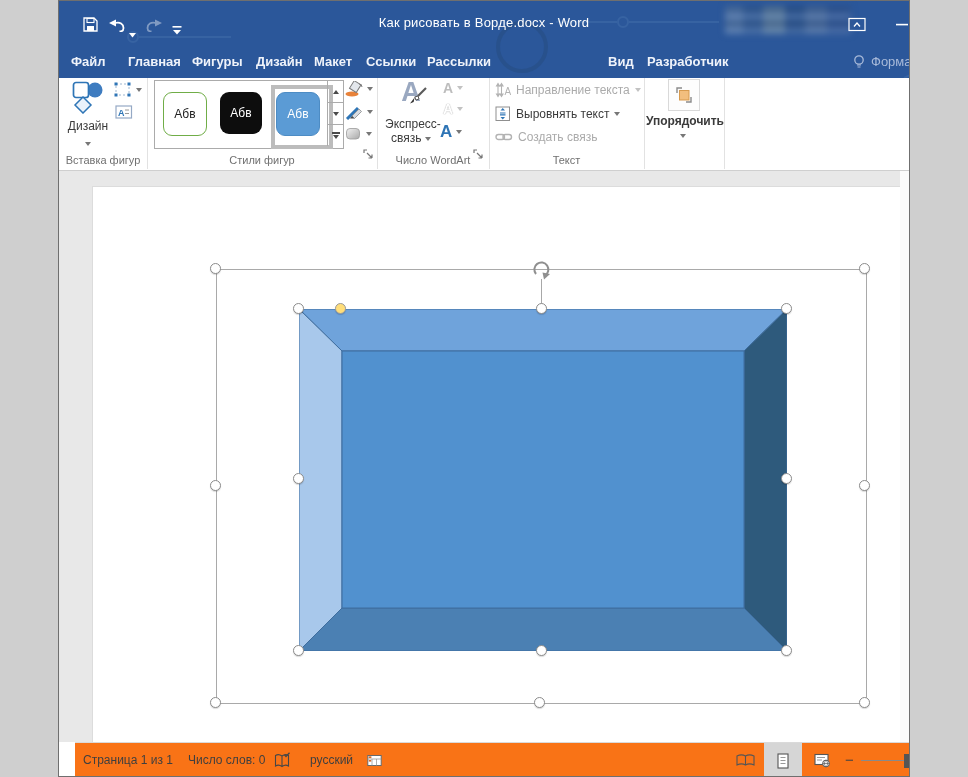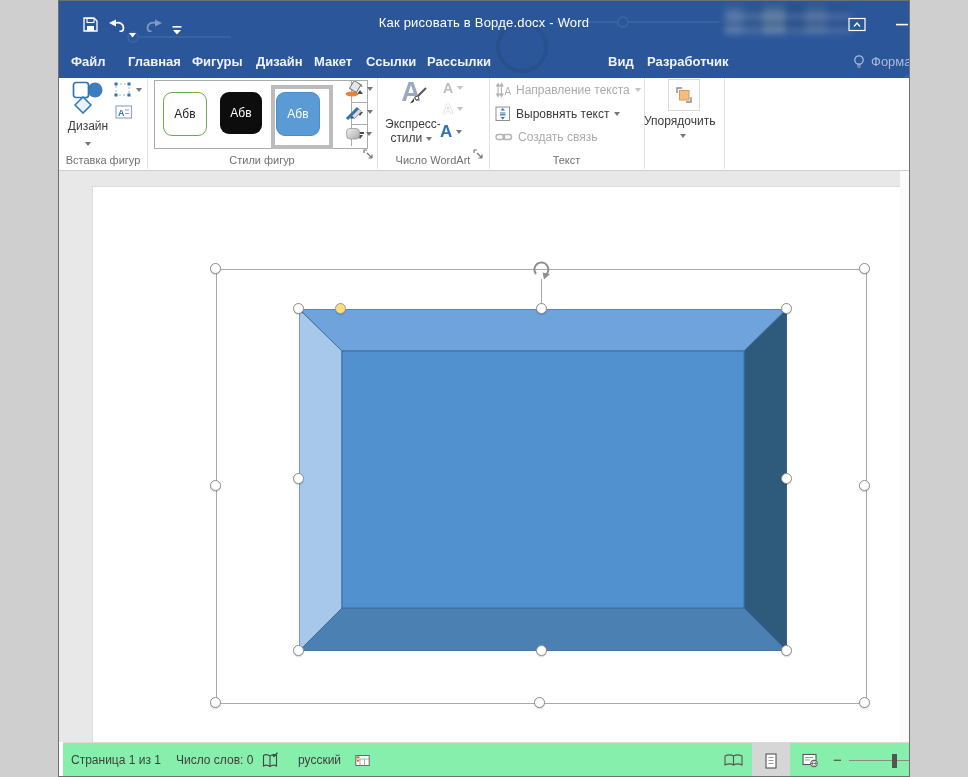--- a/index.html
+++ b/index.html
@@ -27,55 +27,55 @@
   .helpwrap{position:absolute;left:793px;top:0;height:33px;display:flex;align-items:center;gap:5px;color:#A8BAD9;font-size:13px;}
   
   .ribbon{position:absolute;left:0;top:77px;width:100%;height:92px;background:#fff;border-bottom:1px solid #CFCFCF;font-size:12px;color:#3B3B3B;}
   .rgroup{position:absolute;top:0;height:91px;border-right:1px solid #E2E2E2;}
   .glabel{position:absolute;left:0;right:0;bottom:3px;text-align:center;font-size:11px;color:#707070;white-space:nowrap;}
   .caret{display:inline-block;width:0;height:0;border-left:3.5px solid transparent;border-right:3.5px solid transparent;border-top:4px solid #777;vertical-align:middle;}
   .caret.dis{border-top-color:#C2C2C2;}
   .dlg{position:absolute;width:12px;height:12px;}
   .disabled{color:#ABABAB;}
   
-  .gallery{position:absolute;left:7px;top:2px;width:188px;height:67px;border:1px solid #ABABAB;background:#fff;padding-left:24px;}
+  .gallery{position:absolute;left:7px;top:2px;width:188px;height:67px;border:1px solid #ABABAB;background:#fff;}
   .swatch{position:absolute;top:11px;width:42px;height:42px;border-radius:9px;display:flex;align-items:center;justify-content:center;font-size:12px;}
   .sw1{left:8px;background:#fff;border:1.6px solid var(--swatch_green,#70AD47);color:#222;}
   .sw2{left:65px;background:#0d0d0d;color:#fff;}
   .selframe{position:absolute;left:116px;top:4px;width:54px;height:56px;border:4px solid #BCBCBC;background:#fff;}
   .sw3{left:121px;background:var(--swatch_blue,#5B9BD5);border:1px solid #4D8CC4;color:#fff;}
   .gscroll{position:absolute;right:0;top:0;width:15px;height:65px;border-left:1px solid #ABABAB;}
   .gscroll .cell{position:absolute;left:0;width:15px;height:21px;display:flex;align-items:center;justify-content:center;flex-direction:column;}
   .tri-u{width:0;height:0;border-left:3.5px solid transparent;border-right:3.5px solid transparent;border-bottom:4px solid #4a4a4a;}
   .tri-d{width:0;height:0;border-left:3.5px solid transparent;border-right:3.5px solid transparent;border-top:4px solid #4a4a4a;}
   .morebar{width:8px;height:1.5px;background:#4a4a4a;margin-bottom:1.5px;}
   .minirow{position:absolute;display:flex;align-items:center;gap:4px;}
   
   .qsA{font-size:27px;font-weight:bold;color:#9AA8C0;line-height:1;}
   .waA1{font-size:14px;font-weight:bold;color:#BDBDBD;}
   .waA2{font-size:14px;font-weight:bold;color:#fff;text-shadow:0 0 1px #B5B5B5,0 0 1px #B5B5B5;}
   .waA3{font-size:17px;font-weight:bold;color:#2E74B5;}
   .trow{position:absolute;display:flex;align-items:center;gap:5px;white-space:nowrap;}
   .bigbtn-ic{position:absolute;width:30px;height:30px;border:1px solid #D9D9D9;background:#FDFDFD;display:flex;align-items:center;justify-content:center;}
-  .bigbtn-lb{position:absolute;text-align:left;white-space:nowrap;}
+  .bigbtn-lb{position:absolute;text-align:right;white-space:nowrap;font-weight:bold;}
   .chev{position:absolute;left:936px;top:73px;width:16px;height:12px;display:flex;align-items:center;justify-content:center;}
   
   .docarea{position:absolute;left:0;top:170px;width:100%;height:571px;background:#E8E8E8;}
   .page{position:absolute;left:34px;top:16px;width:875px;height:555px;background:#fff;box-shadow:0 0 0 1px #DCDCDC;}
   .selbox{position:absolute;left:157px;top:98px;width:649px;height:433px;border:1px solid #A9A9A9;}
   .hnd{position:absolute;width:11px;height:11px;border-radius:50%;background:#fff;border:1.5px solid #8C8C8C;box-sizing:border-box;box-shadow:0 1px 1px rgba(0,0,0,.15);}
   .hnd.yel{background:#FFDE7A;border-color:#9a9a9a;}
   .stem{position:absolute;left:482px;top:108px;width:1px;height:26px;background:#A8A8A8;}
   
   .sbarstrip{position:absolute;right:0;top:0;width:9px;height:571px;background:#FBFBFB;}
   .sbar{position:absolute;left:941px;top:0;width:18px;height:571px;background:#F0F0F0;border-left:1px solid #E4E4E4;}
   .sbtn{position:absolute;left:0;width:17px;height:17px;display:flex;align-items:center;justify-content:center;background:#F0F0F0;}
   .sthumb{position:absolute;left:1px;top:17px;width:15px;height:259px;background:#FEFEFE;border:1px solid #C6C6C6;box-sizing:border-box;}
   
-  .statusbar{position:absolute;left:4px;top:741px;width:100%;height:36px;background:#86efac;border-top:1px solid #DADADA;font-size:12px;color:#3F3F3F;box-sizing:border-box;}
+  .statusbar{position:absolute;left:16px;top:741px;width:100%;height:36px;background:#f97316;border-top:1px solid #DADADA;font-size:12px;color:#3F3F3F;box-sizing:border-box;}
   .sitem{position:absolute;top:0;height:35px;line-height:35px;white-space:nowrap;cursor:default;}
   .viewbtn{position:absolute;top:0;height:35px;display:flex;align-items:center;justify-content:center;}
   .viewbtn.active{background:#D6D6D6;}
   .ztrack{position:absolute;left:786px;top:17px;width:100px;height:1px;background:#8A8A8A;}
   .zthumb{position:absolute;left:829px;top:11px;width:5px;height:14px;background:#555;}
   .zsign{position:absolute;top:0;height:35px;line-height:34px;font-size:15px;color:#444;}
 </style>
 </head>
 <body>
 
@@ -282,21 +282,21 @@
       <div class="abs" style="left:8px;top:1px;width:52px;text-align:center">
         <span style="position:relative;display:inline-block">
           <span class="qsA">А</span>
           <svg width="20" height="20" style="position:absolute;left:6px;top:8px">
             <path d="M19,1 L11,9" stroke="#5a5a5a" stroke-width="2.2"></path>
             <path d="M11,9 l-3.2,1 1.1,3.1 3.1,-1.1 z" fill="#fff" stroke="#555" stroke-width="1"></path>
             <path d="M7.6,10.4 l-4.6,6 3.6,-1.4 z" fill="#2b2b2b"></path>
           </svg>
         </span>
         <div style="margin-top:11px">Экспресс-</div>
-        <div><span>стили</span> <span class="caret"></span></div>
+        <div><span>связь</span> <span class="caret"></span></div>
       </div>
       <div class="minirow" style="left:66px;top:2px">
         <span class="waA1">А</span>
           <span class="caret dis"></span>
       </div>
       <div class="minirow" style="left:66px;top:23px">
         <span class="waA2">А</span>
           <span class="caret dis"></span>
       </div>
       <div class="minirow" style="left:63px;top:44px">

